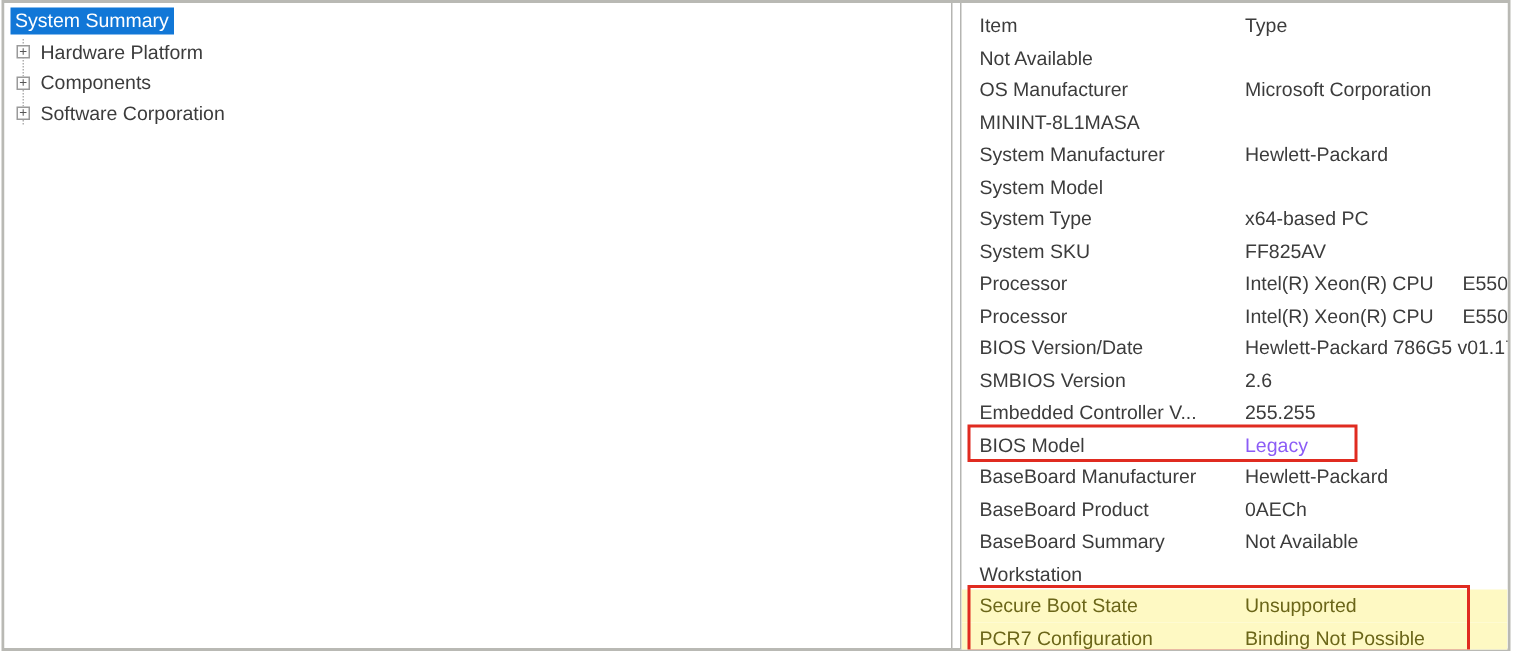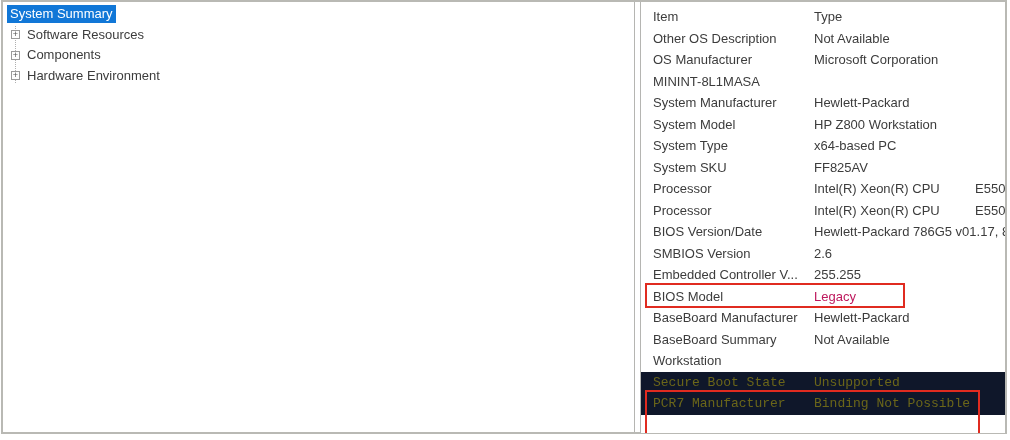--- a/index.html
+++ b/index.html
@@ -67,33 +67,34 @@
     background: #ffffff;
     overflow: hidden;
     padding-top: 4px;
   }
   .lv-row {
     position: relative;
     height: 21.5px; line-height: 21.5px;
     display: flex;
     padding-left: 12px;
     white-space: nowrap;
+    gap: 16px;
   }
   .c-item {
     width: 155px; min-width: 155px;
     overflow: hidden;
     white-space: nowrap;
     padding-right: 6px;
   }
   .c-value { white-space: nowrap; }
   .c-value2 { position: absolute; left: 334px; top: 0; white-space: nowrap; }
   .lv-row.em-row .c-item,
   .lv-row.em-row .c-value { color: #6b6619; }
-  .lv-row.em-row { background: #0f172a; font-family: Liberation Mono, monospace; }
-  .lv-row.em-value .c-value { color: #be185d; }
+  .lv-row.em-row { background: #fef9c3; }
+  .lv-row.em-value .c-value { color: #8b5cf6; }
   
   .anno-box {
     position: absolute;
     border: 2px solid #e02b20;
     box-sizing: border-box;
     pointer-events: none;
   }
   .anno-bios   { left: 4px; top: 281px; width: 260px; height: 25px; }
   .anno-secure { left: 4px; top: 388px; width: 335px; height: 45px; }
 </style>
@@ -106,43 +107,42 @@
   <div class="tree-panel">
     <div class="tree-connector"></div>
     <div id="tree-items">
   <div class="tree-item selected">
 
     <span class="tree-label">System Summary</span>
   </div>
 
   <div class="tree-item">
     <span class="expander">+</span>
-    <span class="tree-label">Software Resources</span>
+    <span class="tree-label">Hardware Platform</span>
   </div>
 
   <div class="tree-item">
     <span class="expander">+</span>
     <span class="tree-label">Components</span>
   </div>
 
   <div class="tree-item">
     <span class="expander">+</span>
-    <span class="tree-label">Hardware Environment</span>
+    <span class="tree-label">Software Corporation</span>
   </div>
 </div>
   </div>
 
   <div class="list-panel">
     <div class="lv-row">
       <span class="c-item">Item</span>
       <span class="c-value">Type</span>
     </div>
     <div id="list-rows">
   <div class="lv-row">
-    <span class="c-item">Other OS Description</span>
     <span class="c-value">Not Available</span>
 
   </div>
 
   <div class="lv-row">
     <span class="c-item">OS Manufacturer</span>
     <span class="c-value">Microsoft Corporation</span>
 
   </div>
 
@@ -152,21 +152,20 @@
   </div>
 
   <div class="lv-row">
     <span class="c-item">System Manufacturer</span>
     <span class="c-value">Hewlett-Packard</span>
 
   </div>
 
   <div class="lv-row">
     <span class="c-item">System Model</span>
-    <span class="c-value">HP Z800 Workstation</span>
 
   </div>
 
   <div class="lv-row">
     <span class="c-item">System Type</span>
     <span class="c-value">x64-based PC</span>
 
   </div>
 
   <div class="lv-row">
@@ -210,40 +209,45 @@
     <span class="c-value">Legacy</span>
 
   </div>
 
   <div class="lv-row">
     <span class="c-item">BaseBoard Manufacturer</span>
     <span class="c-value">Hewlett-Packard</span>
 
   </div>
 
+  <div class="lv-row">
+    <span class="c-item">BaseBoard Product</span>
+    <span class="c-value">0AECh</span>
+
+  </div>
 
   <div class="lv-row">
     <span class="c-item">BaseBoard Summary</span>
     <span class="c-value">Not Available</span>
 
   </div>
 
   <div class="lv-row">
     <span class="c-value">Workstation</span>
 
   </div>
 
   <div class="lv-row em-row">
     <span class="c-item">Secure Boot State</span>
     <span class="c-value">Unsupported</span>
 
   </div>
 
   <div class="lv-row em-row">
-    <span class="c-item">PCR7 Manufacturer</span>
+    <span class="c-item">PCR7 Configuration</span>
     <span class="c-value">Binding Not Possible</span>
 
   </div>
 </div>
     <div class="anno-box anno-bios"></div>
     <div class="anno-box anno-secure"></div>
   </div>
 </div>
 
 </body></html>

